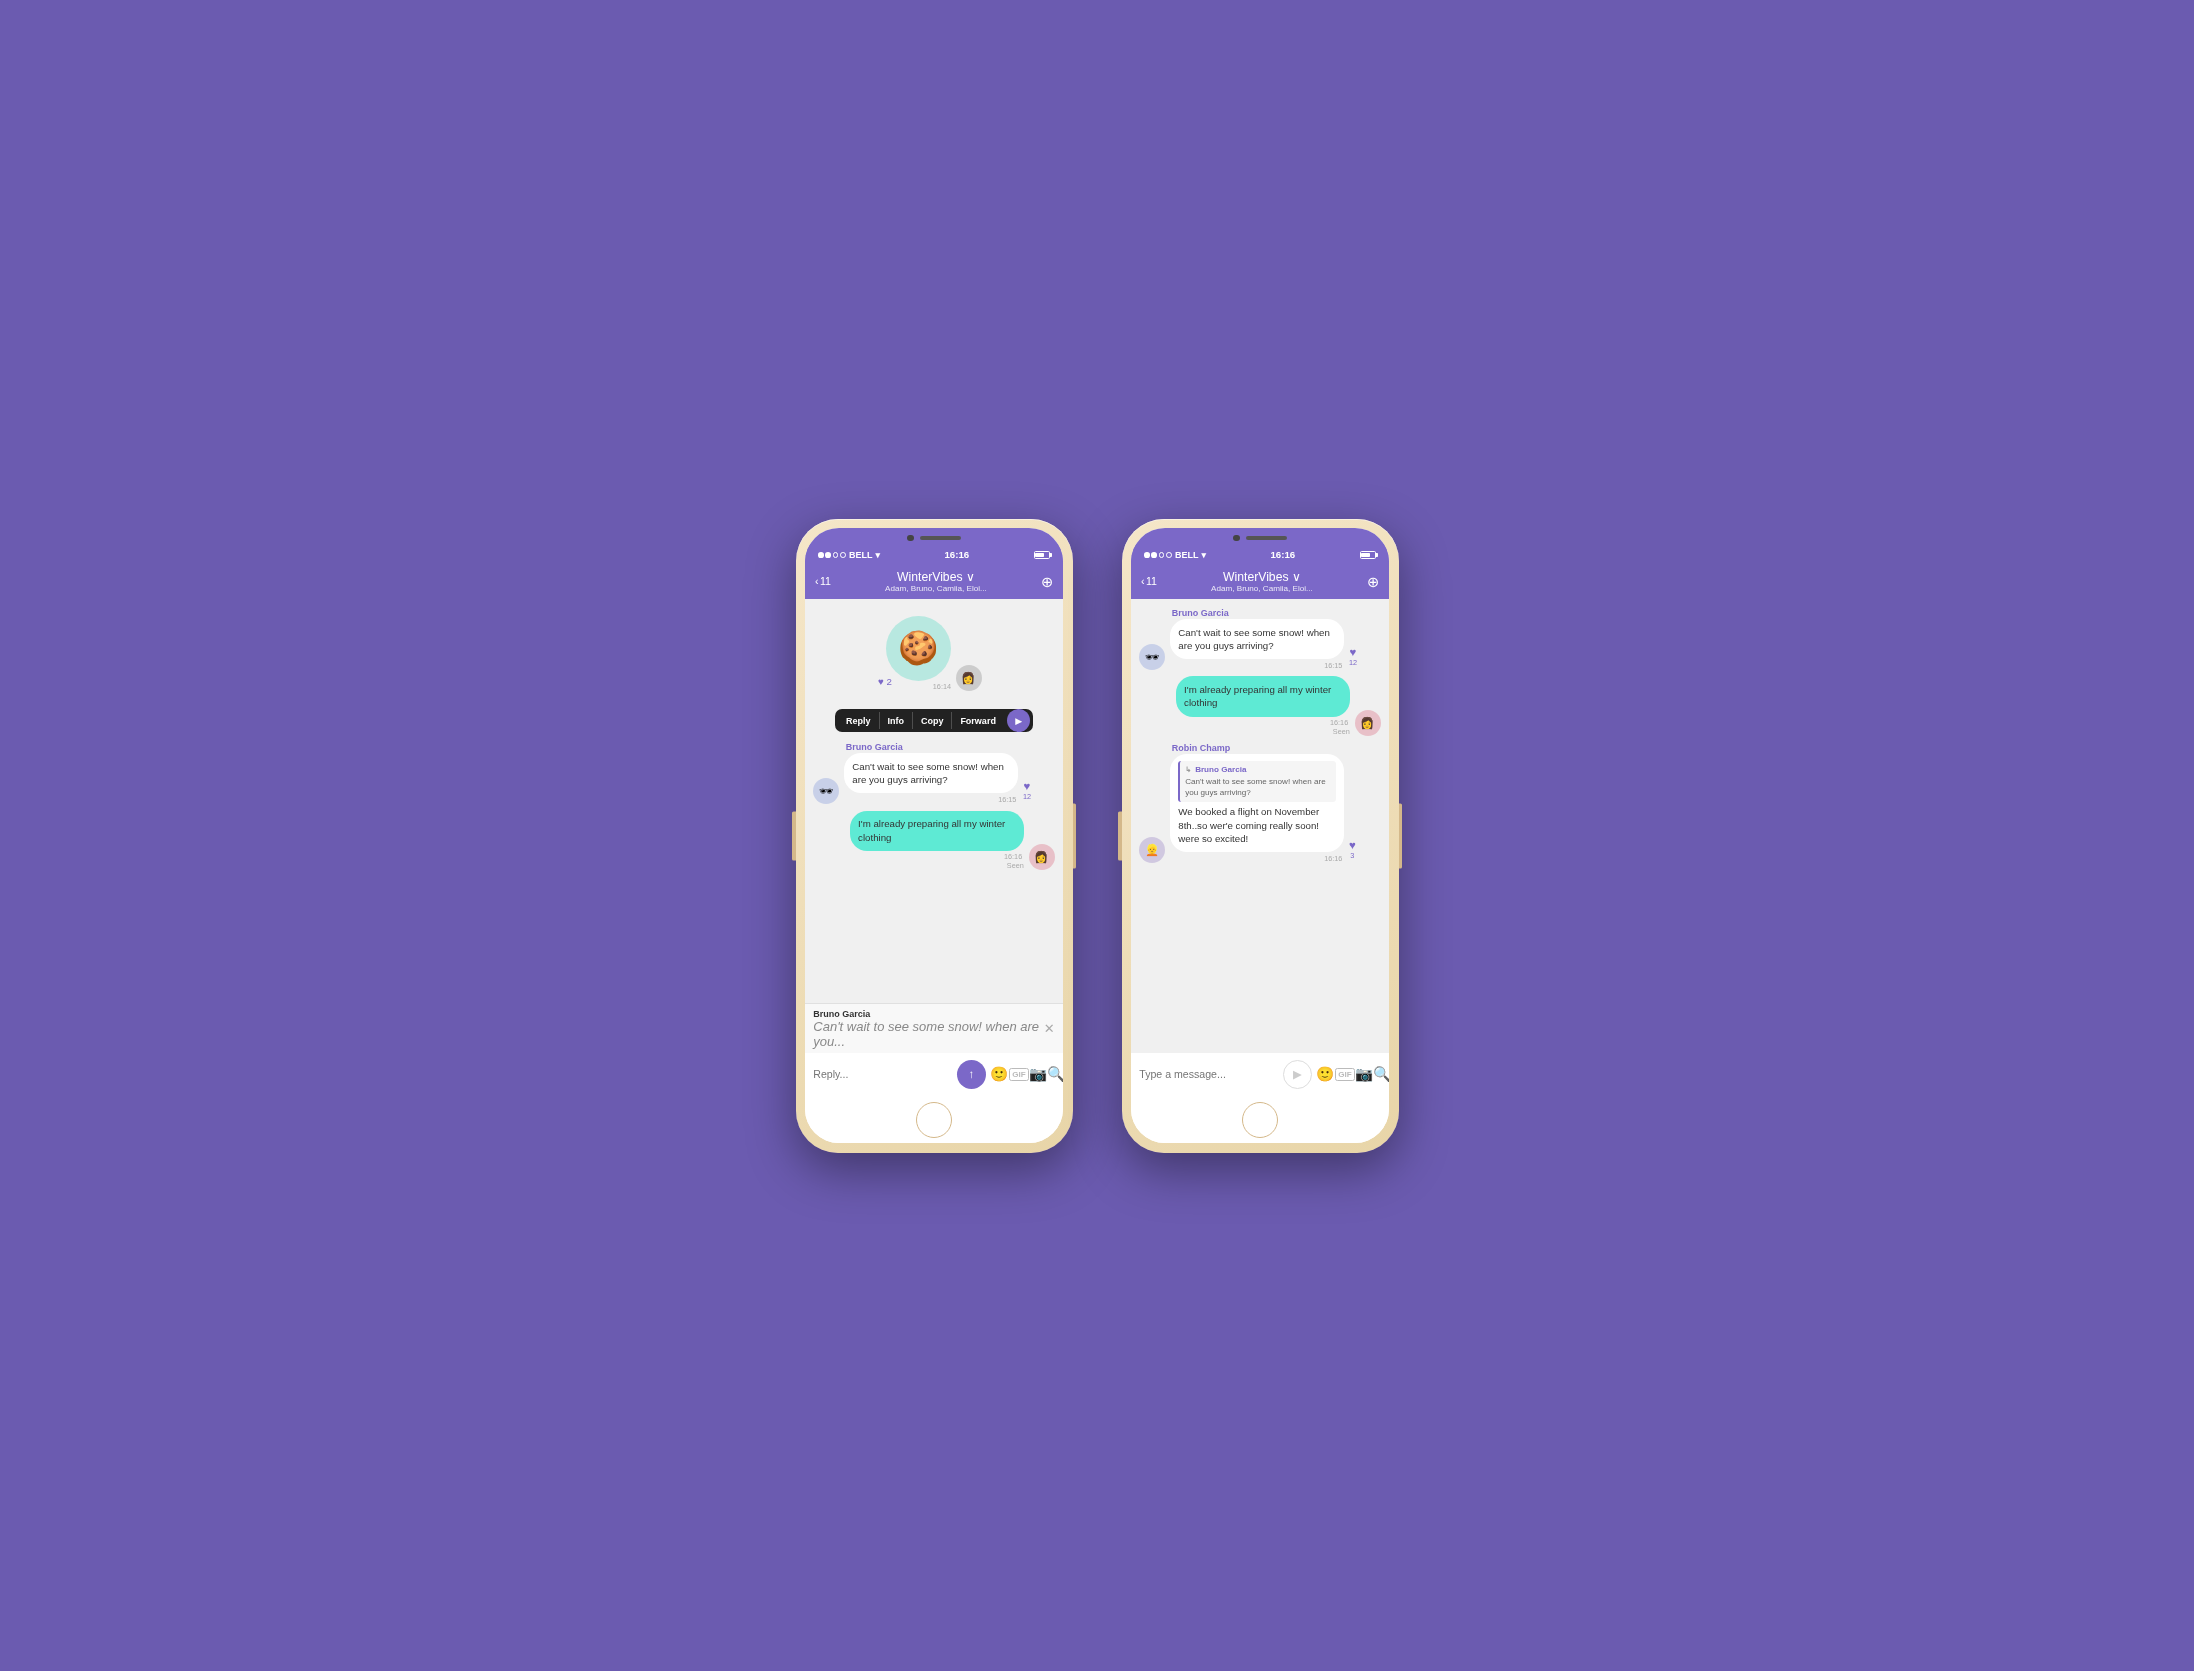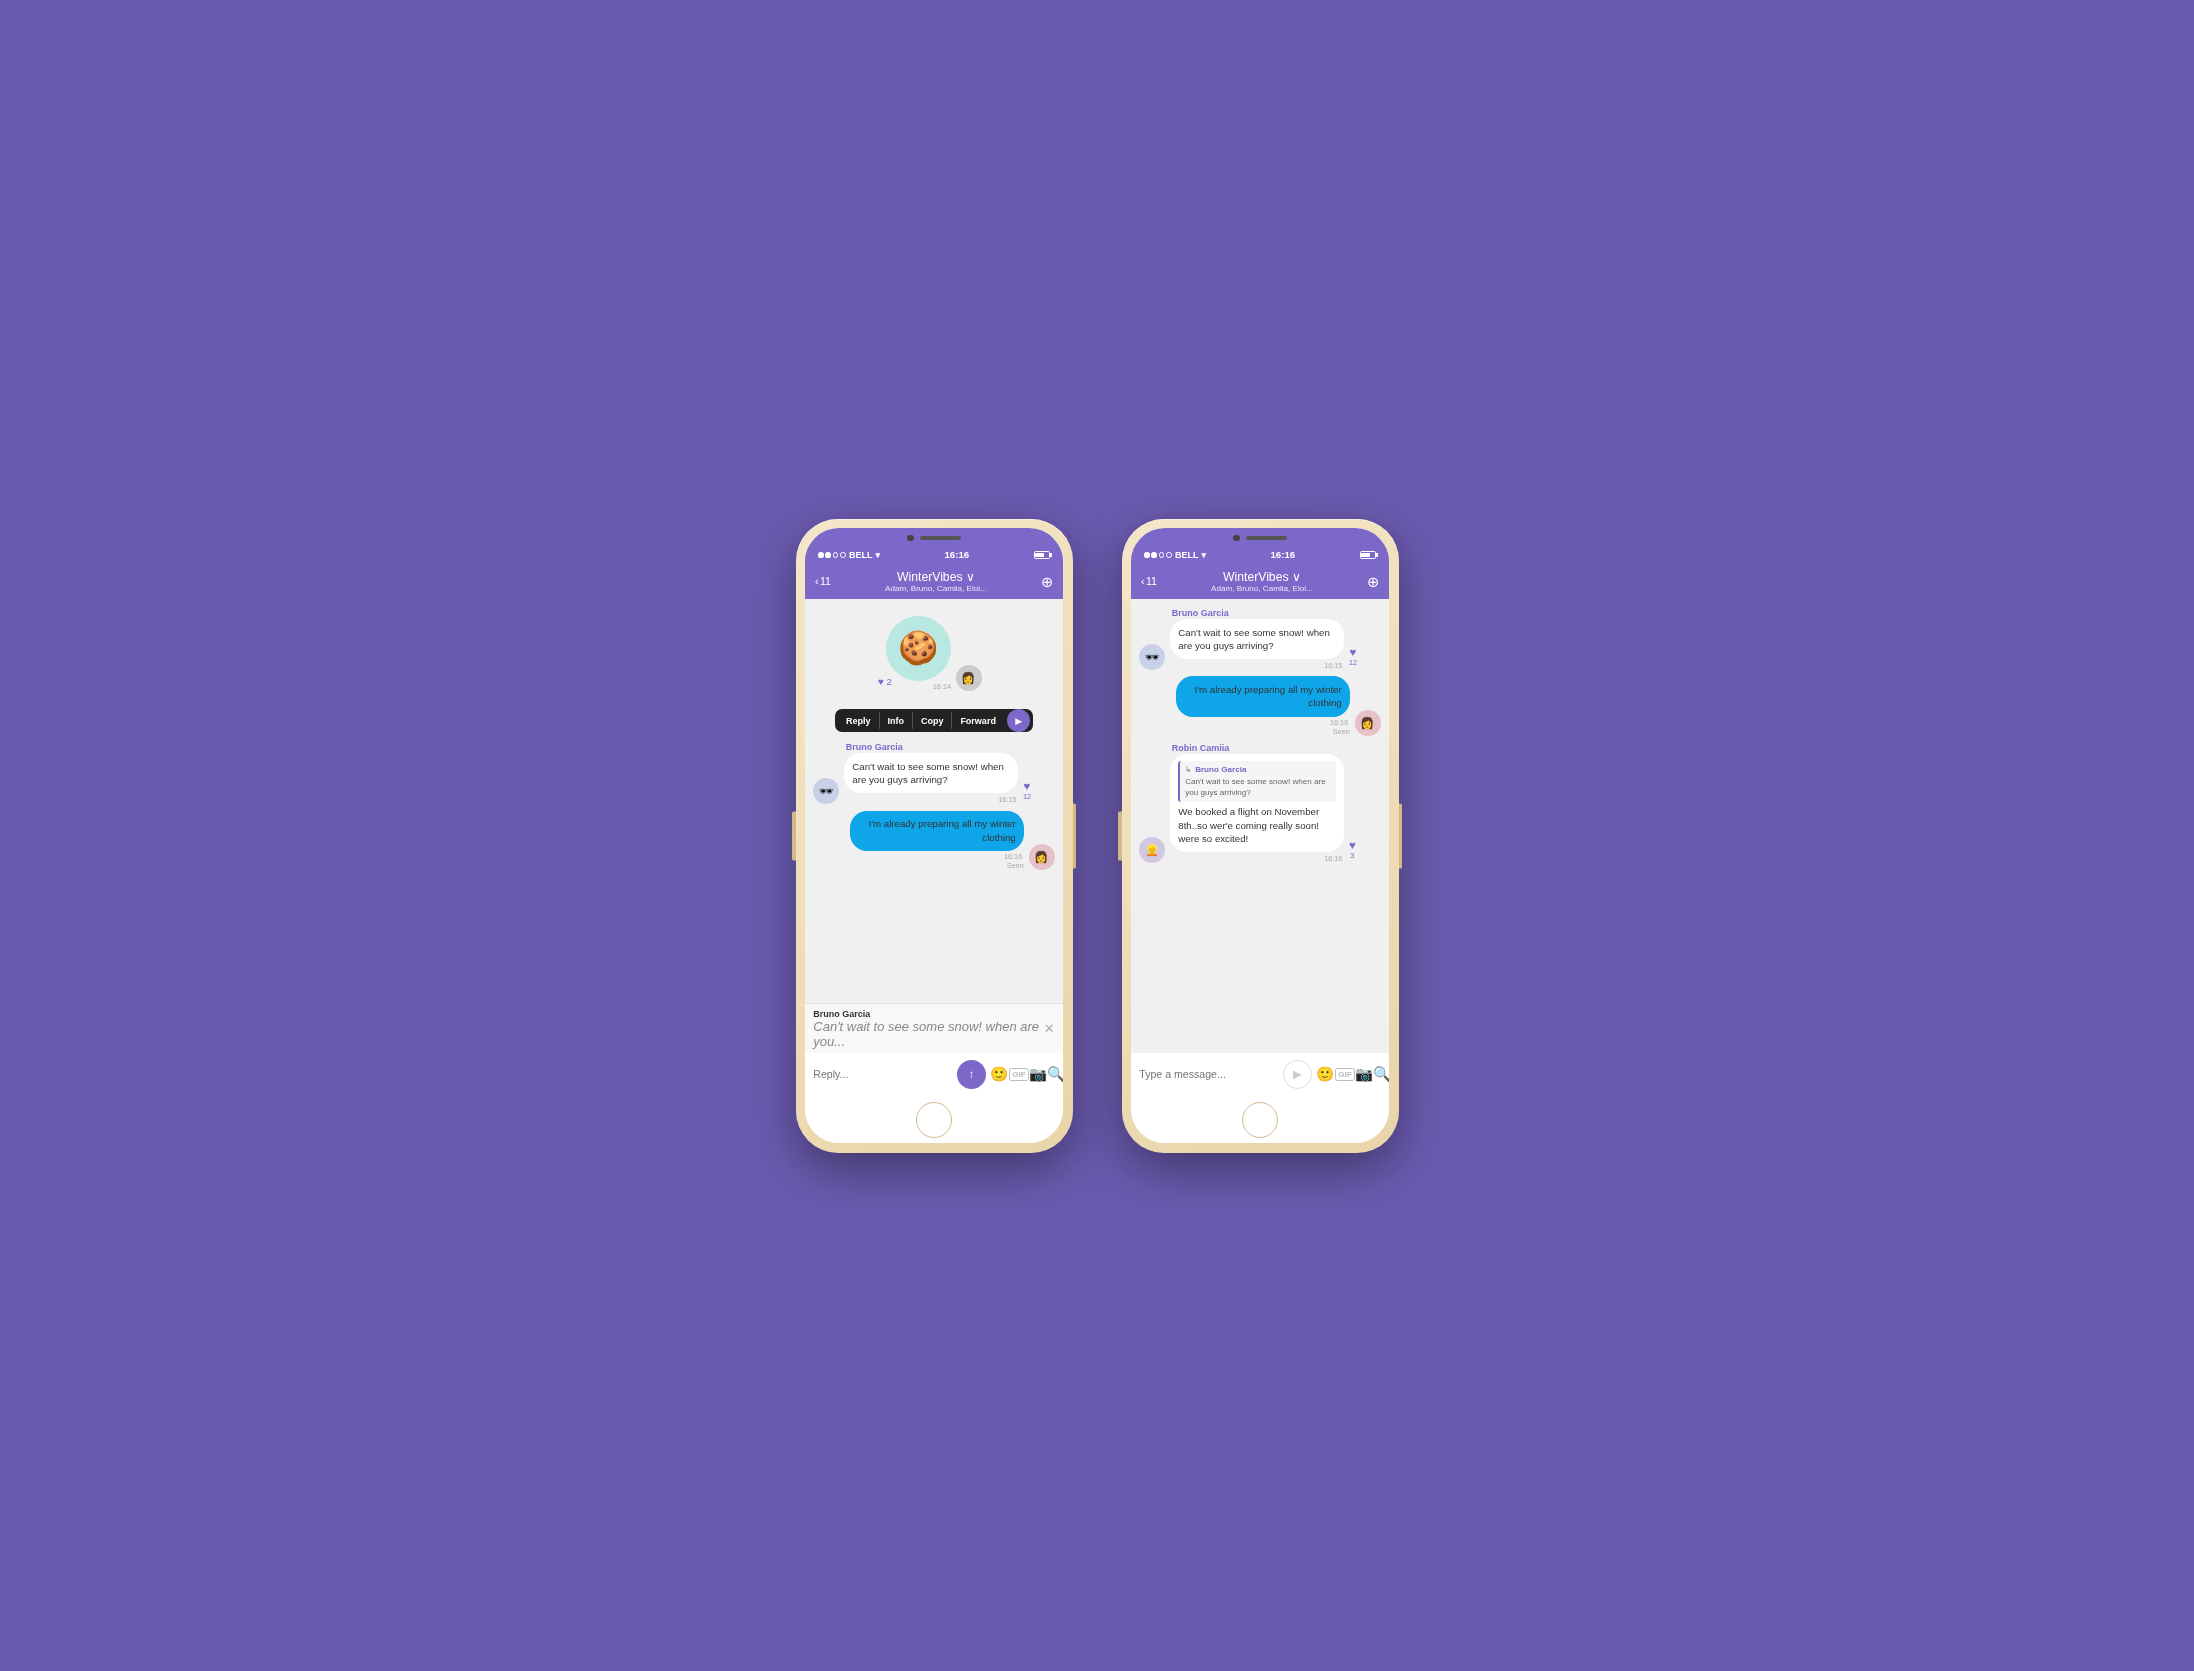--- a/index.html
+++ b/index.html
@@ -124,21 +124,21 @@
     .sender-name { font-size: 9px; color: #7b68c8; font-weight: 600; margin-bottom: 1.6px; padding-left: 1.6px; }
     .bubble {
       background: #fff;
       border-radius: 17px;
       padding: 6.5px 8.1px;
       font-size: 9.7px;
       color: #333;
       line-height: 1.4;
       position: relative;
     }
-    .bubble.sent { background: #0ea5e9; text-align: right; }
+    .bubble.sent { background: #5eead4; }
     .bubble-time {
       font-size: 7.3px;
       color: #aaa;
       text-align: right;
       margin-top: 1.6px;
       padding-right: 1.6px;
     }
     .seen-text { font-size: 7.3px; color: #aaa; text-align: right; margin-top: 0; }
     
     .heart-reaction {
@@ -475,21 +475,21 @@
               <span>I'm already preparing all my winter clothing</span>
             </div>
             <div class="bubble-time">16:16</div>
             <div class="seen-text">Seen</div>
           </div>
         </div>
 
         <div class="message-row">
           <div class="avatar" style="background:#d0c8e0;">👱</div>
           <div class="bubble-wrap">
-            <div class="sender-name">Robin Camiia</div>
+            <div class="sender-name">Robin Champ</div>
             <div class="bubble">
               <div class="reply-quote">
                 <div class="reply-quote-author">
                   <span class="reply-arrow">↳</span>
                   <span>Bruno Garcia</span>
                 </div>
                 <div class="reply-quote-text">Can't wait to see some snow! when are you guys arriving?</div>
               </div>
               <span>We booked a flight on November 8th..so wer'e coming really soon! were so excited!</span>
             </div>

